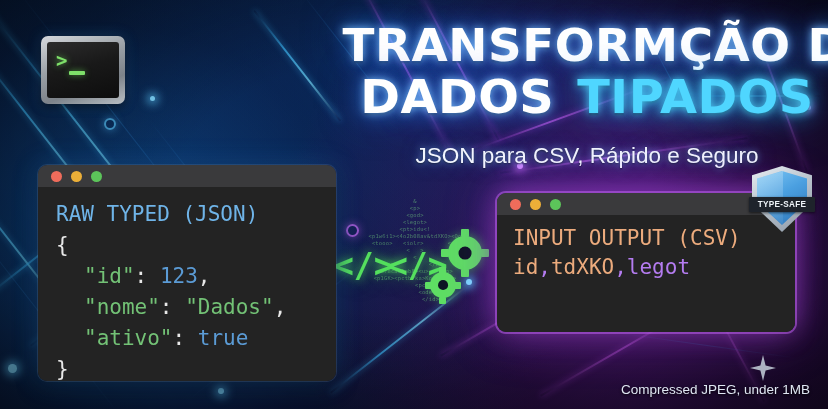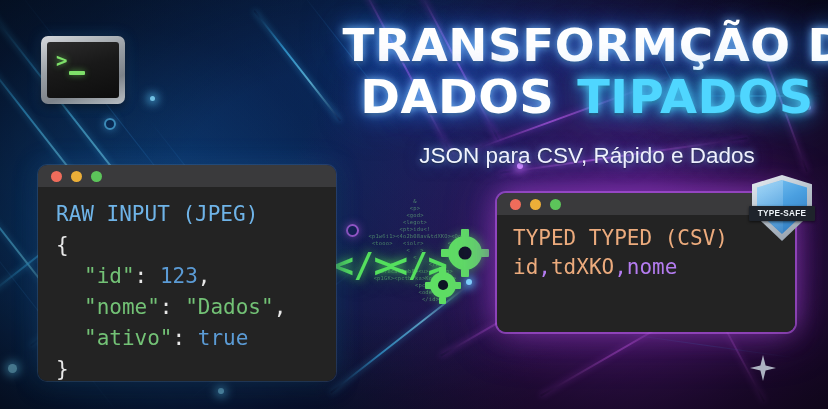--- a/index.html
+++ b/index.html
@@ -177,21 +177,21 @@
   }
   .gear::before{
     content:""; position:absolute; left:50%; top:50%;
     width:38%; height:38%; transform:translate(-50%,-50%);
     background:#0d1424; border-radius:50%;
   }
   .gtooth{ position:absolute; background:#5ede63; border-radius:1px; }
 
   
   .badge{
-    position:absolute; left:752px; top:175px; width:60px; height:66px;
+    position:absolute; left:752px; top:166px; width:60px; height:66px;
   }
   .shield{
     position:absolute; inset:0;
     background:linear-gradient(150deg,#e9eef3 0%,#b9c3cd 45%,#8e99a6 100%);
     clip-path:polygon(50% 0%,100% 14%,100% 57%,50% 100%,0% 57%,0% 14%);
     filter:drop-shadow(0 2px 5px rgba(0,0,0,.7));
   }
   .shield-in{
     position:absolute; left:5px; top:5px; right:5px; bottom:7px;
     background:linear-gradient(150deg,#7fc8f5 0%,#4a9fe0 45%,#2d74b8 100%);
@@ -284,21 +284,21 @@
       <div class="term-cursor"></div>
     </div>
   </div>
 
   <div class="title-wrap">
     <div class="t-line1">TRANSFORMÇÃO DE</div>
     <div class="t-line2">
       <span class="t-white">DADOS</span><span class="t-cyan">TIPADOS</span>
     </div>
   </div>
-  <div class="subtitle">JSON para CSV, Rápido e Dados</div>
+  <div class="subtitle">JSON para CSV, Rápido e Seguro</div>
 
   <div class="center-gfx">
     <div class="micro-code">&amp;
 &lt;p&gt;
 &lt;god&gt;
 &lt;legot&gt;
 &lt;pt&gt;idu&lt;!
 &lt;p1w6i1&gt;&lt;4o2b08av&amp;tdXKO&gt;&lt;Oo
 &lt;tooo&gt;   &lt;iolr&gt;       &lt;p&gt;
 &lt;   &gt;
@@ -326,21 +326,21 @@
   </div>
 
   <div class="win" id="win-left">
     <div class="win-bar">
       <div class="dot r"></div>
       <div class="dot y"></div>
       <div class="dot g"></div>
     </div>
     <div class="win-body">
       <div>
-        <span class="c-head-blue">RAW INPUT (JPEG)</span>
+        <span class="c-head-blue">RAW TYPED (JSON)</span>
       </div>
       <div>
         <span class="c-punct">{</span>
       </div>
       <div class="indent">
         <span class="c-key">"id"</span><span class="c-punct">: </span><span class="c-num">123</span><span class="c-punct">,</span>
       </div>
       <div class="indent">
         <span class="c-key">"nome"</span><span class="c-punct">: </span><span class="c-str">"Dados"</span><span class="c-punct">,</span>
       </div>
@@ -354,32 +354,33 @@
   </div>
 
   <div class="win" id="win-right">
     <div class="win-bar">
       <div class="dot r"></div>
       <div class="dot y"></div>
       <div class="dot g"></div>
     </div>
     <div class="win-body">
       <div>
-        <span class="c-orange">TYPED TYPED (CSV)</span>
-      </div>
-      <div>
-        <span class="c-orange">id</span><span class="c-purple">,</span><span class="c-orange">tdXKO</span><span class="c-purple">,</span><span class="c-purple">nome</span>
+        <span class="c-orange">INPUT OUTPUT (CSV)</span>
+      </div>
+      <div>
+        <span class="c-orange">id</span><span class="c-purple">,</span><span class="c-orange">tdXKO</span><span class="c-purple">,</span><span class="c-purple">legot</span>
       </div>
     </div>
   </div>
 
   <div class="badge">
     <div class="shield"></div>
     <div class="shield-in"></div>
     <div class="shield-hl"></div>
     <div class="badge-ribbon">
       <span>TYPE-SAFE</span>
     </div>
   </div>
 
   <div class="sparkle"></div>
+  <div class="footer">Compressed JPEG, under 1MB</div>
 
 </div>
 
 </body></html>

